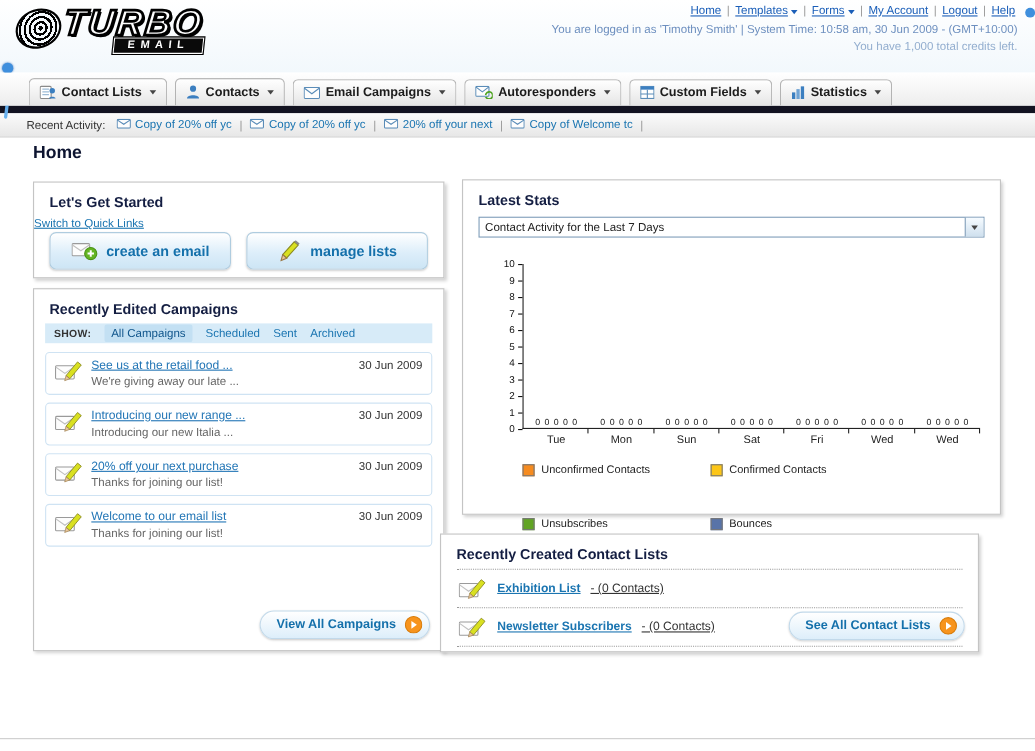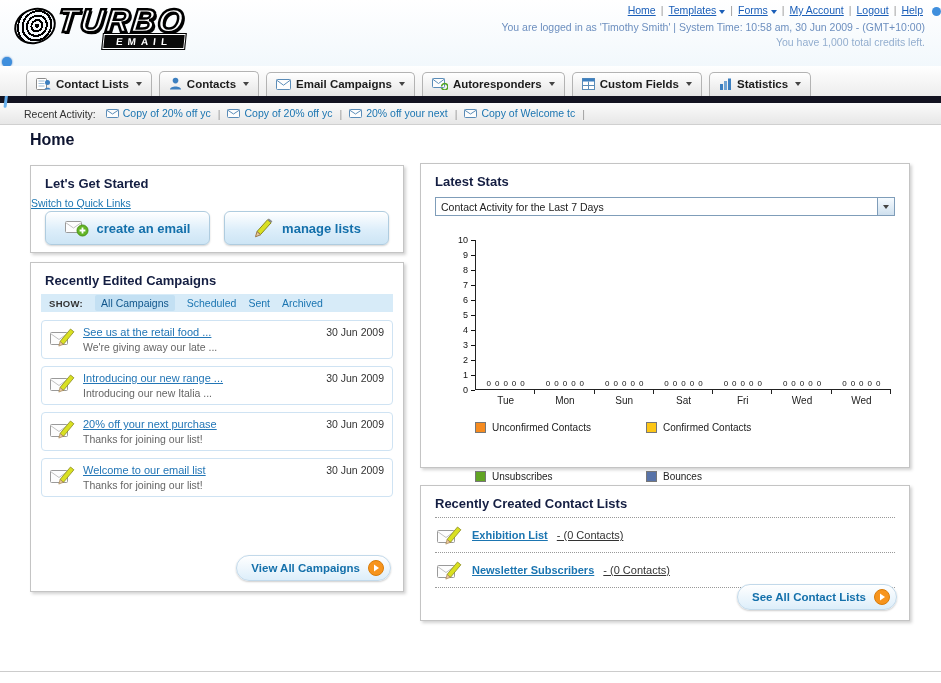--- a/index.html
+++ b/index.html
@@ -118,21 +118,21 @@
   .slot { flex:1; position:relative; }
   .slot::after { content:''; position:absolute; right:0; bottom:-5px; width:1px; height:4px; background:#222; }
   .zeros { position:absolute; left:0; right:0; bottom:1px; display:flex; justify-content:center;
     gap:4px; font-size:8px; color:#111; }
   .day { position:absolute; left:0; right:0; top:155px; text-align:center; font-size:10px; color:#222; }
   .chart-legend { margin:32px 0 0 54px; width:420px; display:flex; flex-wrap:wrap;gap:31px; }
   .legend-item { width:33.33%; display:flex; align-items:center; gap:6px; margin-bottom:7px; }
   .legend-swatch { width:11px; height:11px; border:1px solid #777; flex:0 0 auto; }
   .legend-label { font-size:10px; color:#222; }
 
-  .panel-lists { left:420px; top:485px; width:490px; height:136px; }
+  .panel-lists { left:400px; top:485px; width:490px; height:108px; }
   .list-wrap { margin:0 14px; border-top:1px dotted #999; }
   .list-row { display:flex; align-items:center; gap:9px; padding:6px 2px; border-bottom:1px dotted #999;
     font-size:11px; }
   .list-link { color:#1b75b1; font-weight:bold; text-decoration:underline; cursor:pointer; }
   .list-detail { color:#333;text-decoration:underline; }
   .see-all-row { position:absolute; right:12px; bottom:10px; }
 
   .bottom-line { position:absolute; left:0; right:0; top:671px; border-top:1px solid #cccccc; }
   .icon { display:inline-flex; line-height:0; }
 </style>

